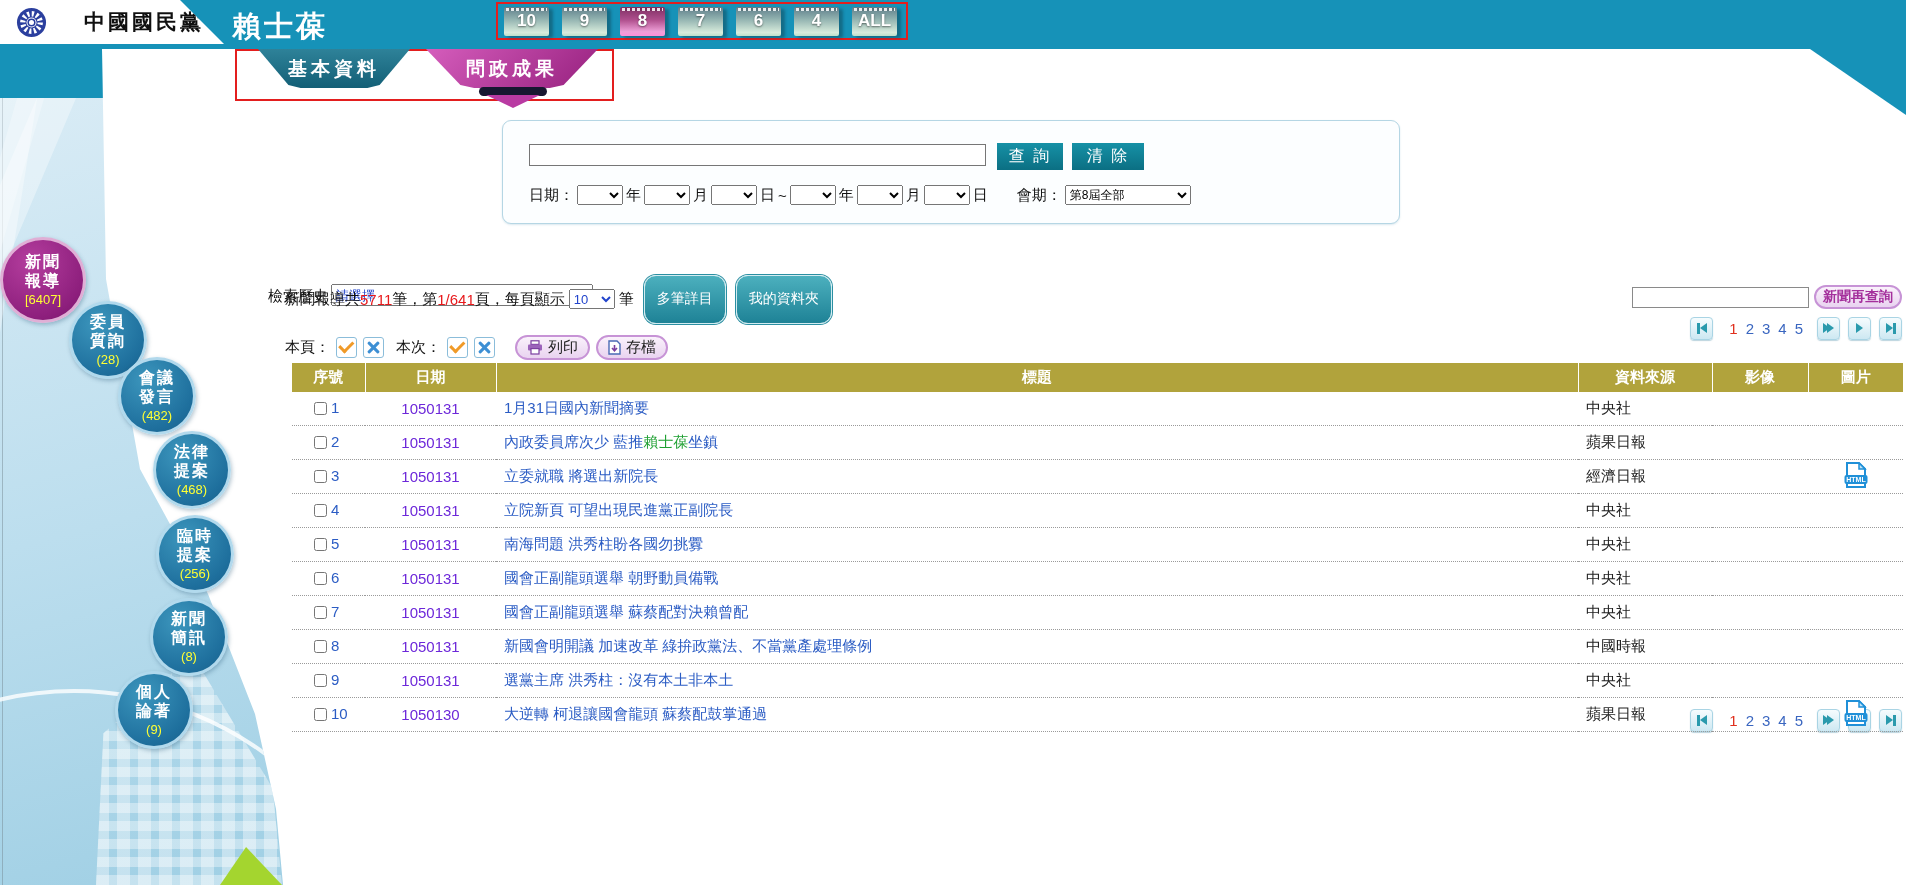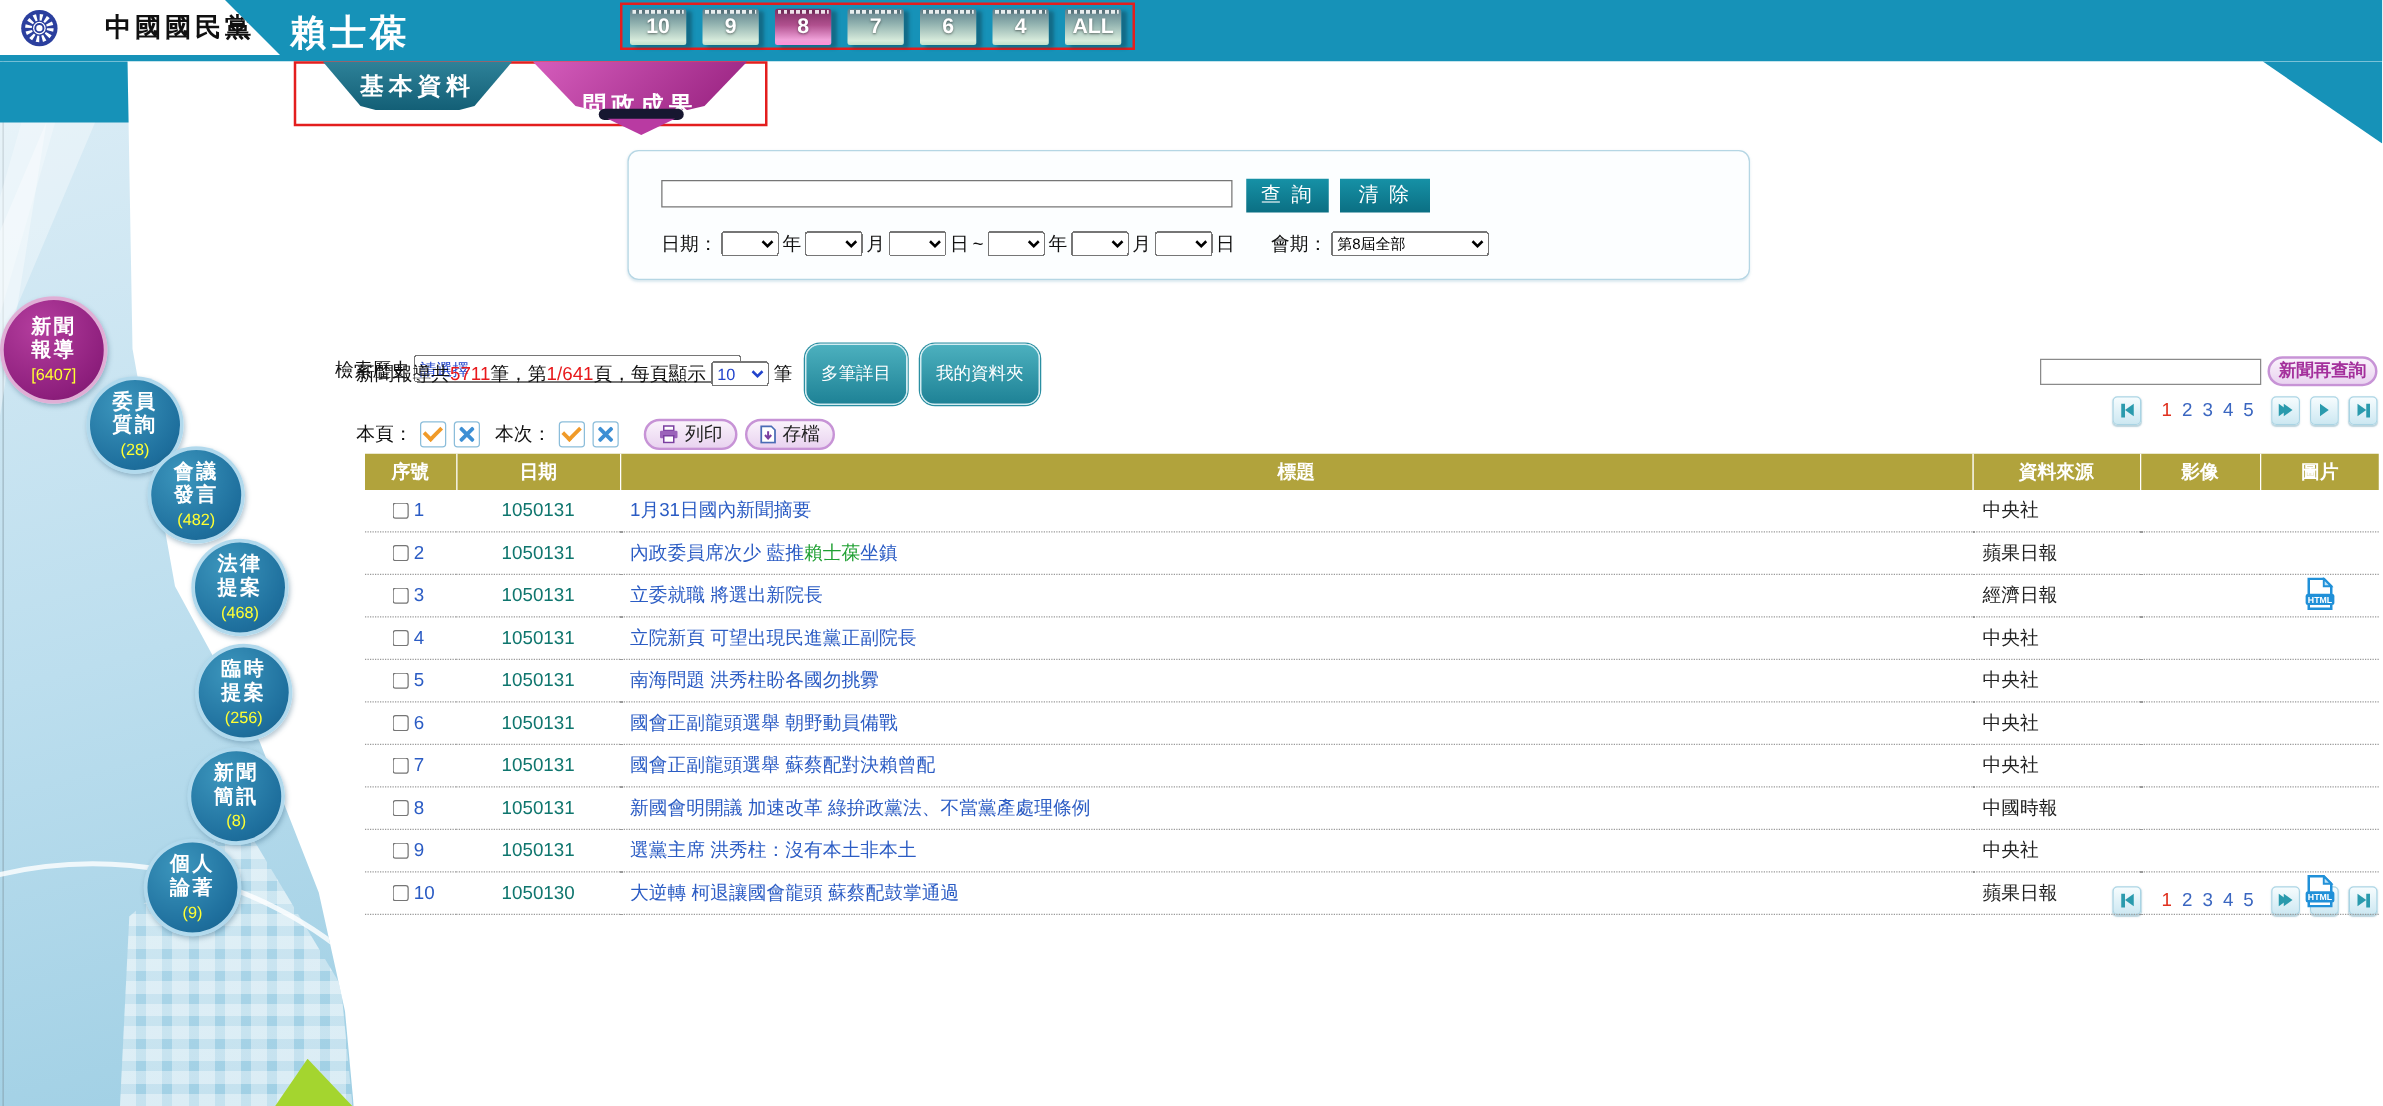--- a/index.html
+++ b/index.html
@@ -25,21 +25,21 @@
   .stab.active{background:linear-gradient(#7e2f63,#b0508e 45%,#efa0d8 85%,#ff8fd8);}
   
   .navtab-box{position:absolute;left:235px;top:49px;width:379px;height:52px;border:2px solid #e31e1e;box-sizing:border-box;}
   .tab-basic{position:absolute;left:258px;top:49px;width:152px;height:39px;
       clip-path:polygon(0 0,100% 0,80% 92%,72% 100%,28% 100%,20% 92%);
       background:linear-gradient(#2e8299,#135f76);color:#fff;font-size:19px;font-weight:700;letter-spacing:4px;
       display:flex;align-items:flex-start;justify-content:center;padding-top:7px;box-sizing:border-box;cursor:pointer;}
   .tab-results{position:absolute;left:426px;top:49px;width:172px;height:39px;
       clip-path:polygon(0 0,100% 0,80% 92%,72% 100%,28% 100%,20% 92%);
       background:linear-gradient(135deg,#d55dbc,#96207e);color:#fff;font-size:19px;font-weight:700;letter-spacing:4px;
-      display:flex;align-items:flex-start;justify-content:center;padding-top:22px;box-sizing:border-box;cursor:pointer;}
+      display:flex;align-items:flex-start;justify-content:center;padding-top:7px;box-sizing:border-box;cursor:pointer;}
   .tab-arrow-bar{position:absolute;left:479px;top:87px;width:68px;height:9px;border-radius:5px;background:#171730;}
   .tab-arrow{position:absolute;left:486px;top:95px;width:0;height:0;
       border-left:27px solid transparent;border-right:27px solid transparent;border-top:13px solid #b93aa2;}
   
   .search-panel{position:absolute;left:502px;top:120px;width:898px;height:104px;border:1px solid #b5d6e4;
       border-radius:9px;background:#fcfeff;box-sizing:border-box;box-shadow:0 1px 2px rgba(150,190,210,.35);}
   .kw-input{position:absolute;left:529px;top:144px;width:457px;height:22px;border:1px solid #767676;
       box-sizing:border-box;font-size:14px;padding:0 4px;}
   .btn-teal{position:absolute;height:27px;border:none;color:#fff;font-size:16px;cursor:pointer;
       background:linear-gradient(#1691a6,#0b6f83);font-family:inherit;letter-spacing:2px;}
@@ -88,21 +88,21 @@
   .pnum.cur{color:#e0301e;}
   
   .news-table{position:absolute;left:292px;top:363px;width:1611px;}
   table{border-collapse:collapse;width:100%;table-layout:fixed;}
   thead th{height:27px;background:#b1a33c;color:#fff;font-size:15px;font-weight:600;border-left:1px solid #fff;}
   thead th:first-child{border-left:none;}
   tbody td{height:31px;border-bottom:1px dotted #9a9a9a;font-size:15px;vertical-align:middle;}
   td.c-no{padding-left:18px;}
   td.c-no input{vertical-align:-2px;margin-right:4px;}
   td.c-no a{color:#2b5cc4;text-decoration:none;}
-  td.c-date{text-align:center;color:#0f766e;}
+  td.c-date{text-align:center;color:#6d28d9;}
   td.c-title{padding-left:8px;}
   td.c-title a{color:#2b5cc4;text-decoration:none;}
   td .hl{color:#1fa032;}
   td.c-src{padding-left:8px;color:#222;}
   td.c-pic{text-align:center;}
   
   .bubble{position:absolute;border-radius:50%;display:flex;flex-direction:column;align-items:center;justify-content:center;
       color:#fff;cursor:pointer;border:3px solid rgba(185,222,240,.95);box-sizing:border-box;
       background:radial-gradient(circle at 35% 28%,#3c96bd,#1e6f9d 70%,#175e88);box-shadow:1px 2px 4px rgba(40,90,120,.35);}
   .bubble.purple{background:radial-gradient(circle at 35% 28%,#b43e9e,#8e1f7d 70%,#771368);border-color:rgba(228,182,218,.95);}

